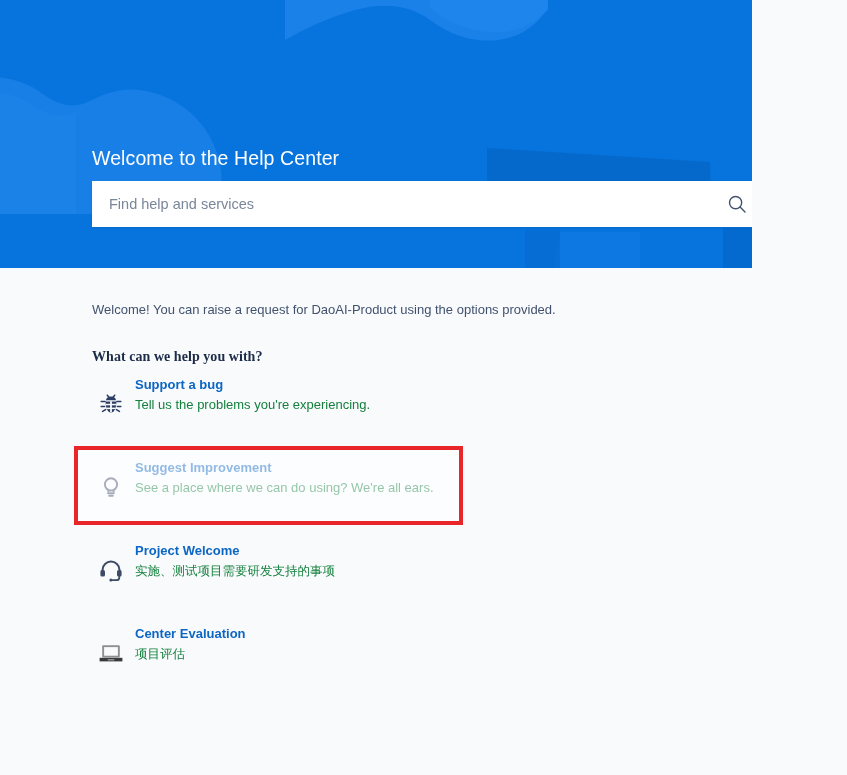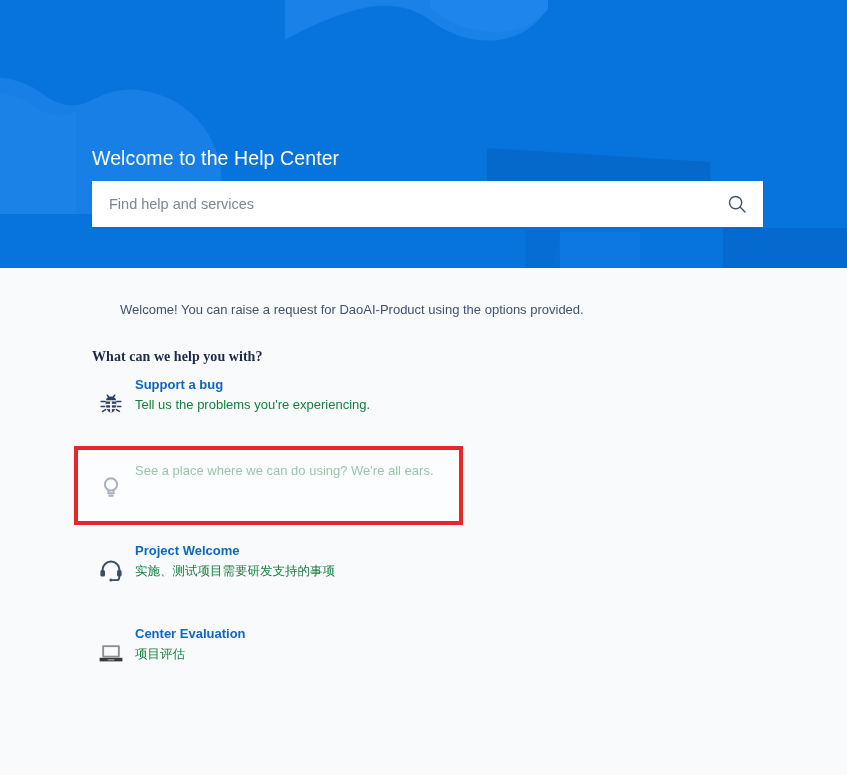--- a/index.html
+++ b/index.html
@@ -11,21 +11,21 @@
     height: 775px;
     overflow: hidden;
     background: #f8fafc;
     font-family: "Liberation Sans", "DejaVu Sans", sans-serif;
     -webkit-font-smoothing: antialiased;
   }
 
   
   .hero {
     position: relative;
-    width: 847px;
+    width: 752px;
     height: 268px;
     background: #0774de;
     overflow: hidden;
   }
   .hero-art {
     position: absolute;
     inset: 0;
     width: 847px;
     height: 268px;
     display: block;
@@ -89,21 +89,20 @@
     background: #f8fafc;
   }
   .intro {
     position: absolute;
     left: 92px;
     top: 33px;
     font-size: 13px;
     line-height: 18px;
     color: #42526e;
     white-space: nowrap;
-    margin-left: 28px;
   }
   .section-heading {
     position: absolute;
     left: 92px;
     top: 81px;
     font-size: 14px;
     font-weight: bold;
     color: #1c2b47;
     letter-spacing: 0.05px;
     white-space: nowrap;
@@ -236,20 +235,21 @@
     <div class="request-item">
       <div class="item-icon">
         <svg width="26" height="26" viewBox="0 0 26 26" fill="none" stroke="#3d4b66">
           <circle cx="13" cy="10.4" r="6.1" stroke-width="1.9"></circle>
           <path d="M10.4 16.1 L10.4 18.6 M15.6 16.1 L15.6 18.6" stroke-width="1.9"></path>
           <path d="M10.2 19.3 H15.8" stroke-width="2.1" stroke-linecap="round"></path>
           <path d="M11.2 21.8 H14.8" stroke-width="1.9" stroke-linecap="round"></path>
         </svg>
       </div>
       <div class="item-body">
+        <a class="item-title" href="#">Suggest Improvement</a>
         <span class="item-desc">See a place where we can do using? We're all ears.</span>
       </div>
     </div>
 
     <div class="request-item">
       <div class="item-icon">
         <svg width="26" height="26" viewBox="0 0 26 26" fill="none" stroke="#3d4b66">
           <path d="M4.6 15.2 V12.6 C4.6 8.1 8.4 4.6 13 4.6 C17.6 4.6 21.4 8.1 21.4 12.6 V15.2" stroke-width="2"></path>
           <rect x="2.4" y="13.1" width="4.6" height="6.4" rx="1.6" fill="#3d4b66" stroke="none"></rect>
           <rect x="19" y="13.1" width="4.6" height="6.4" rx="1.6" fill="#3d4b66" stroke="none"></rect>

